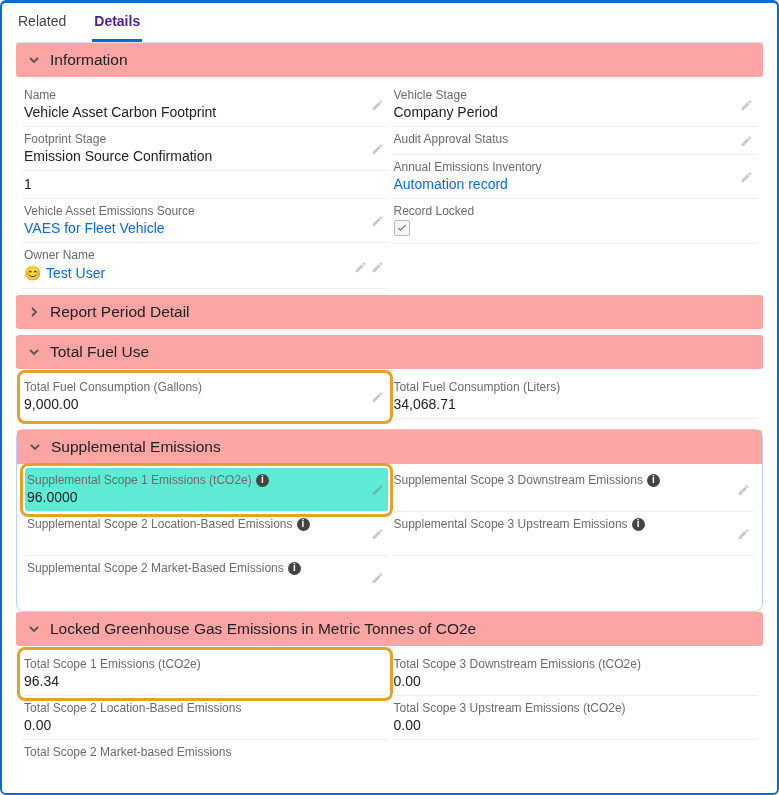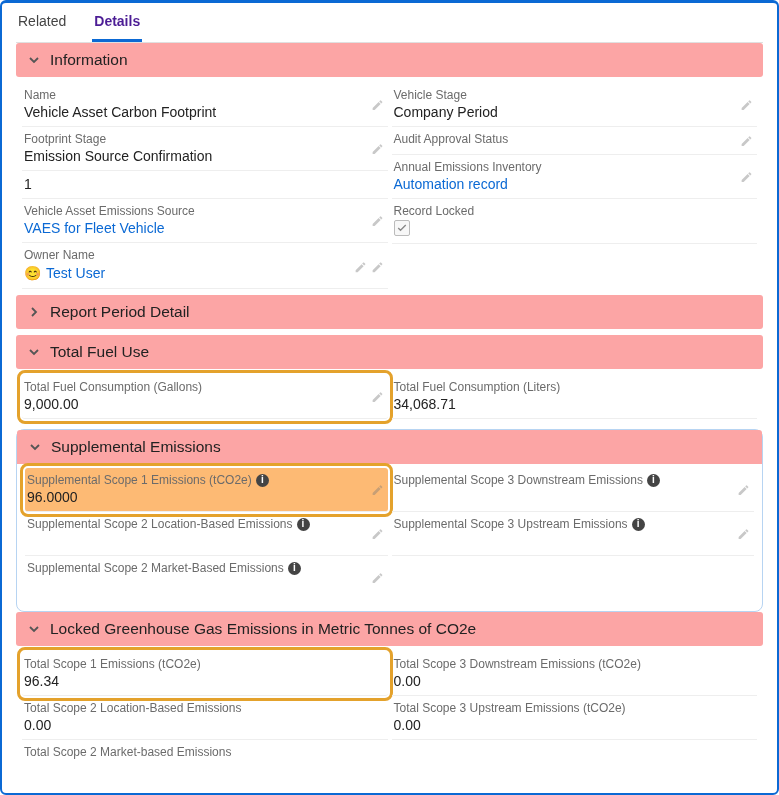--- a/index.html
+++ b/index.html
@@ -85,21 +85,21 @@
   .pencil-double { right: 4px; display:flex; gap:4px; }
   .highlight {
     outline: 3px solid #e4a22c;
     outline-offset: 2px;
     border-radius: 3px;
   }
   .highlight2 {
     outline: 3px solid #e4a22c;
     outline-offset: 2px;
     border-radius: 3px;
-    background: #fdba74;
+    background: #5eead4;
   }
   .section-sup {
     border: 1px solid #b7d4f2;
     border-radius: 8px;
     padding-bottom: 12px;
     margin-top: 10px;
     margin-bottom: 0;
   }
   .section-sup .section-header { margin: 0; border-radius: 3px 3px 0 0; }
   .info-icon {

